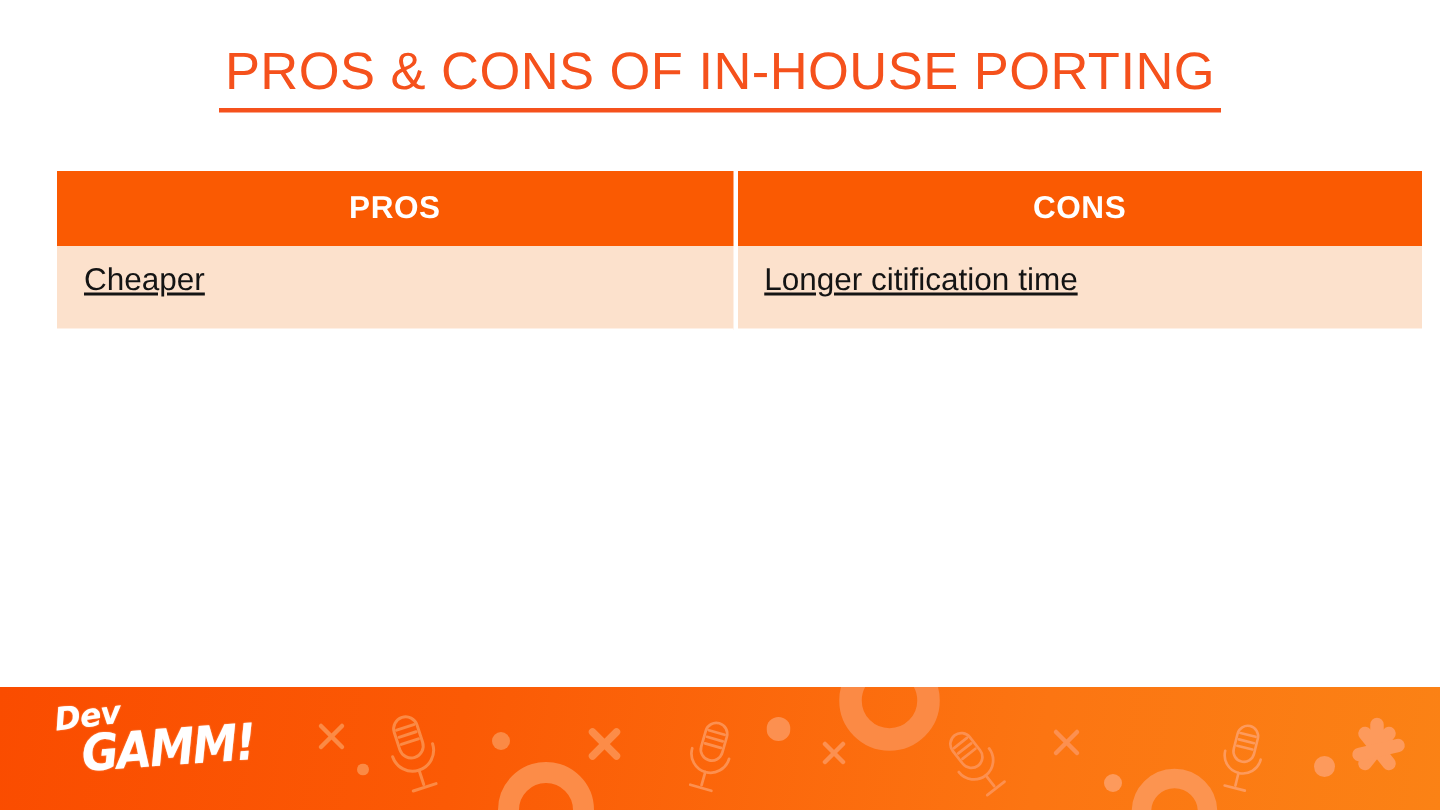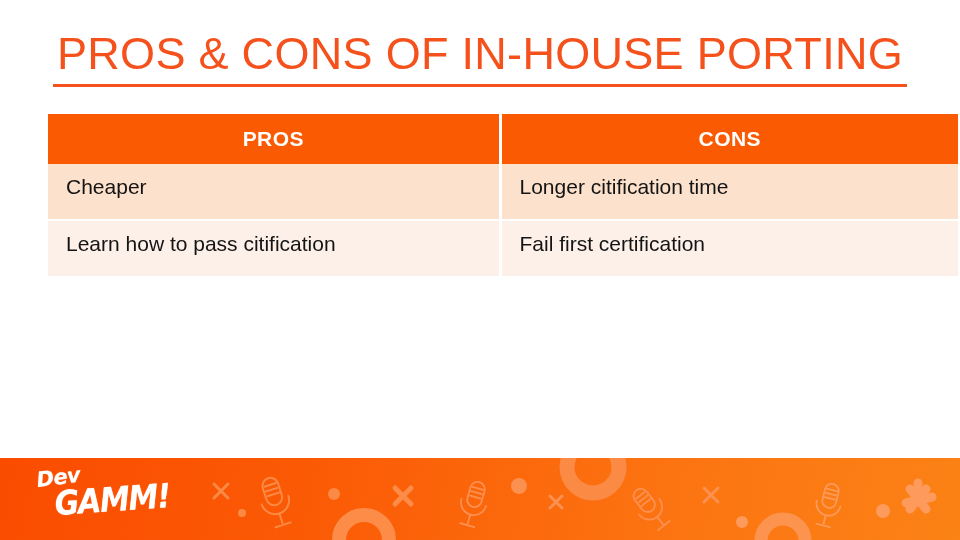--- a/index.html
+++ b/index.html
@@ -27,34 +27,34 @@
   .title-wrap {
     position: absolute;
     left: 0;
     top: 28px;
     width: 960px;
     text-align: center;
   }
   .slide-title {
     display: inline-block;
     font-family: "Liberation Sans", sans-serif;
-    font-size: 45px;
+    font-size: 35px;
     font-weight: 400;
     letter-spacing: 0.3px;
     color: #F5511C;
     line-height: 1.15;
     padding: 0 4px 4px 4px;
     border-bottom: 3px solid #F5511C;
     white-space: nowrap;
   }
 
   
   .table {
     position: absolute;
-    left: 48px;
+    left: 38px;
     top: 114px;
     width: 910px;
     border-collapse: collapse;
     table-layout: fixed;
   }
   .table col.c1 { width: 452px; }
   .table col.c2 { width: 458px; }
 
   .table th {
     background: #FA5A02;
@@ -75,21 +75,21 @@
     font-weight: 400;
     color: #141414;
     padding: 9px 10px 9px 18px;
     vertical-align: top;
     line-height: 1.32;
     border-right: 3px solid #ffffff;
     border-bottom: 2px solid #ffffff;
   }
   .table td:last-child { border-right: none; }
 
-  tr.band-dark td { background: #FCE1CC; }
+  tr.band-dark td { background: #FCE1CC; text-decoration: underline; }
   tr.band-light td { background: #FDF0E8; }
 
   tr.r1 td { height: 37px; }
   tr.r2 td { height: 37px; }
   tr.r3 td { height: 84px; }
   tr.r4 td { height: 37px; }
 
   
   .footer {
     position: absolute;
@@ -162,24 +162,20 @@
       <tr>
         <th>PROS</th>
         <th>CONS</th>
       </tr>
     </thead>
     <tbody>
       <tr class="band-dark r1">
         <td>Cheaper</td>
         <td>Longer citification time</td>
       </tr>
-      <tr class="band-light r4">
-        <td>Learn how to pass citification</td>
-        <td>Fail first certification</td>
-      </tr>
     </tbody>
   </table>
 
   <div class="footer">
 
     <div class="deco" style="left:558px; top:-26px;">
       <svg width="70" height="70" viewBox="0 0 70 70">
           <circle cx="35" cy="35" r="26" fill="none" stroke="#FB8A45" stroke-width="15"></circle>
         </svg>
     </div>

